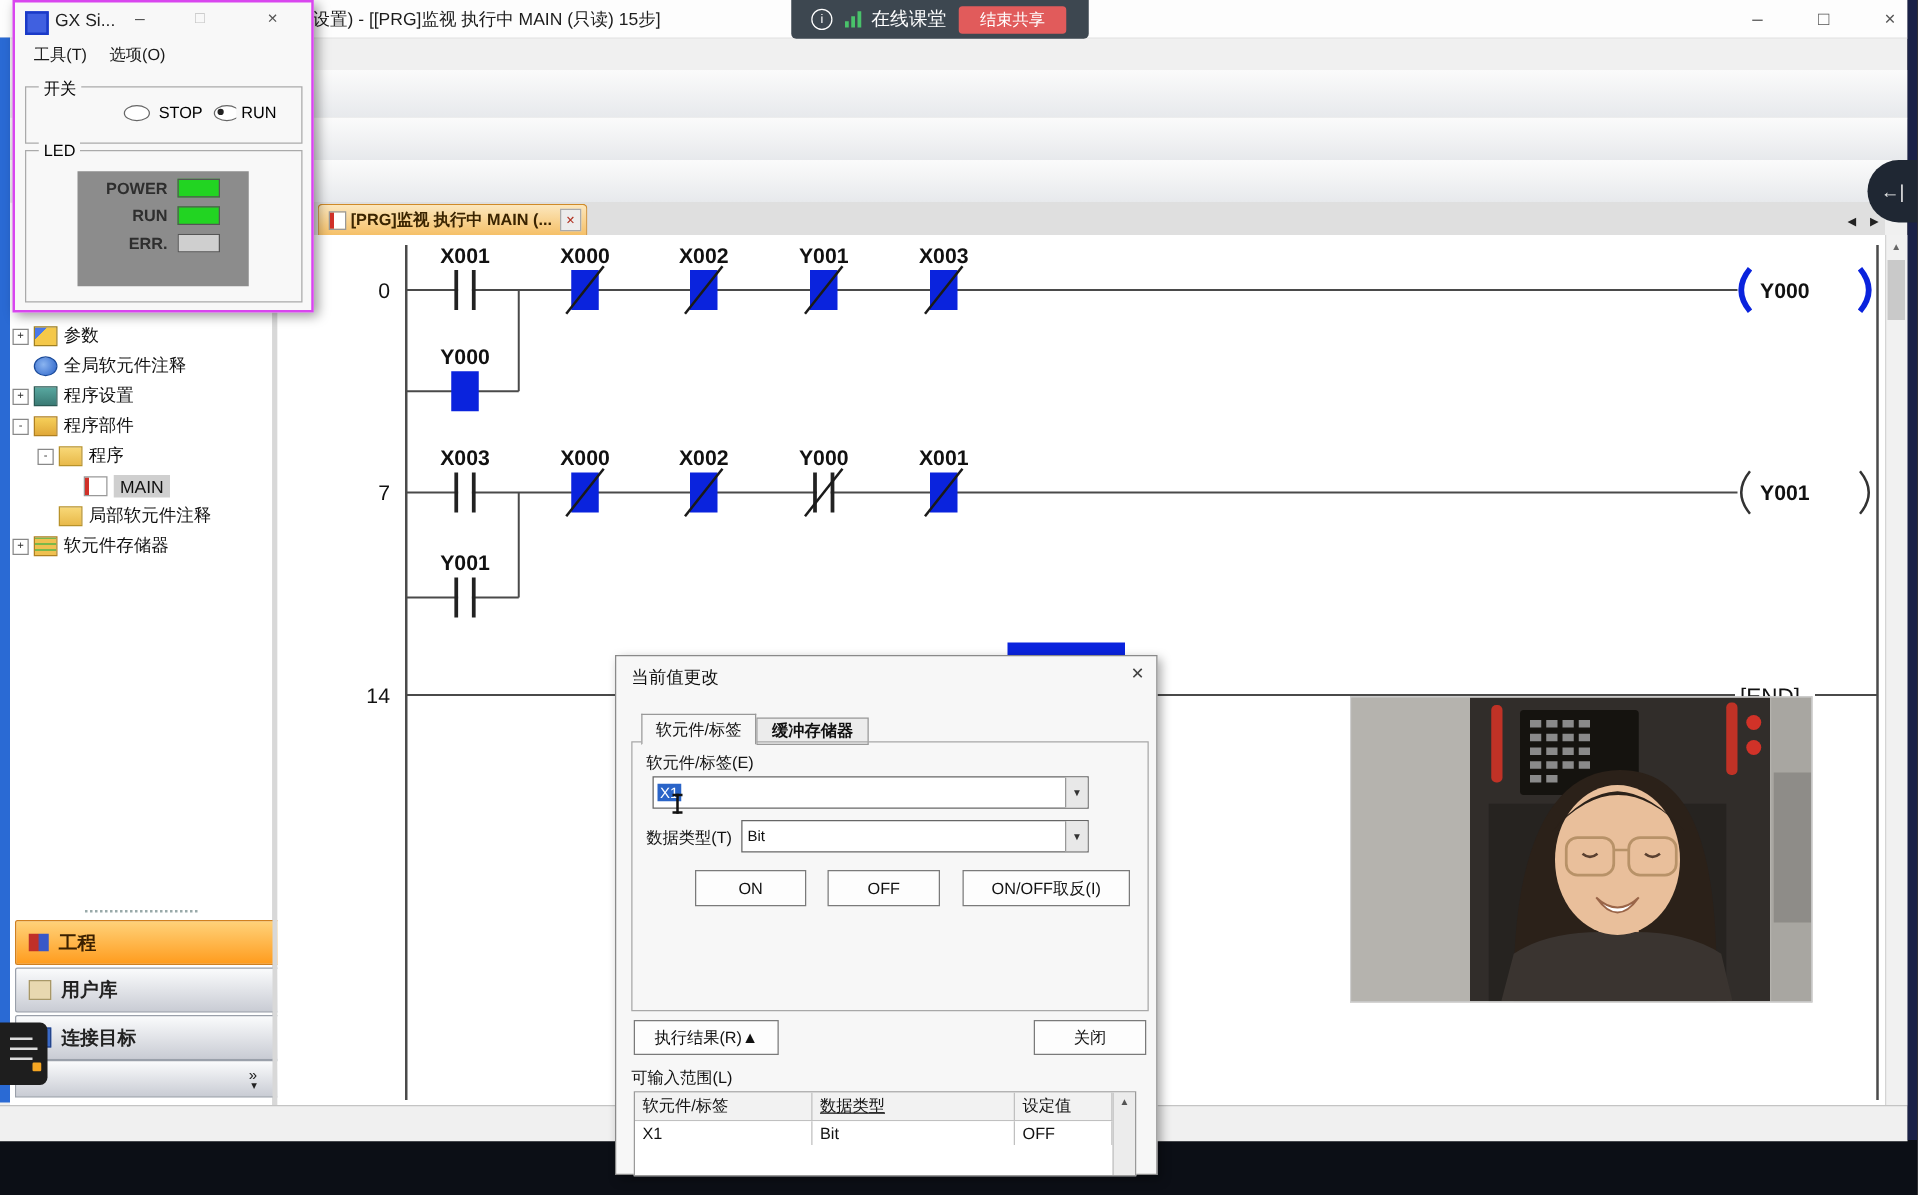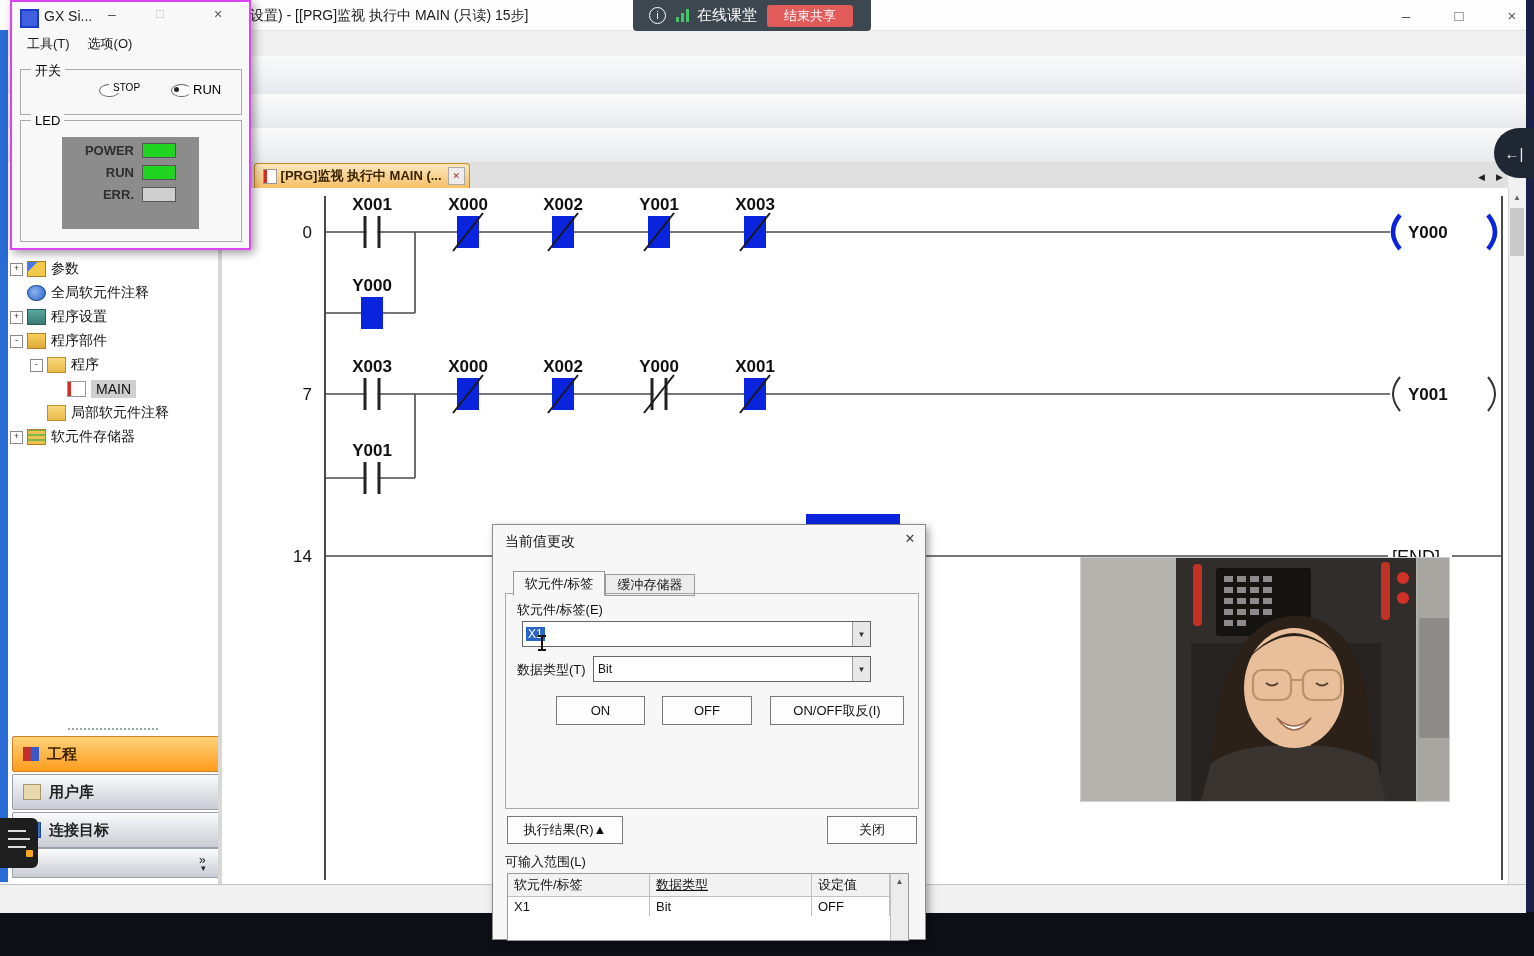--- a/index.html
+++ b/index.html
@@ -65,21 +65,21 @@
   #vs-up{left:1508px;top:188px;width:18px;height:18px;color:#666;font-size:8px;display:flex;align-items:center;justify-content:center;}
   #vs-thumb{left:1510px;top:208px;width:14px;height:48px;background:#c9c9c9;}
   
   #statusbar{left:0;top:884px;width:1526px;height:28px;background:#f0f0f0;border-top:1px solid #c4c4c4;}
   
   #dialog{left:492px;top:524px;width:432px;height:414px;background:#f7f7f7;border:1px solid #8a8a8a;
       box-shadow:3px 3px 8px rgba(0,0,0,.35);font-size:13px;color:#111;}
   #dialog .rel{position:absolute;}
   .dtab{position:absolute;border:1px solid #999;display:flex;align-items:center;justify-content:center;font-size:13px;}
   .dtab.on{background:#f7f7f7;border-bottom:1px solid #f7f7f7;z-index:2;}
-  .dtab.off{background:#ececec;}
+  .dtab.off{background:#ececec;font-weight:bold;}
   .dbtn{position:absolute;background:#fdfdfd;border:1px solid #7a7a7a;display:flex;align-items:center;justify-content:center;font-size:13px;color:#111;}
   .dcombo{position:absolute;background:#fff;border:1px solid #666;display:flex;align-items:center;}
   .dcombo .arrow{margin-left:auto;width:17px;align-self:stretch;background:#e8e8e8;border-left:1px solid #999;
       display:flex;align-items:center;justify-content:center;font-size:8px;color:#333;}
   .selhl{background:#2a64c8;color:#fff;font-size:12px;padding:0 2px;margin-left:3px;}
   .grp{position:absolute;border:1px solid #aaa;}
   .grp>span{position:absolute;left:10px;top:-8px;background:#f7f7f7;padding:0 4px;font-size:13px;}
   .thead-cell,.trow-cell{box-sizing:border-box;border-right:1px solid #c0c0c0;padding:2px 6px;font-size:13px;overflow:hidden;}
   
   #simwin{left:10px;top:0;width:237px;height:246px;background:#f8f8f8;border:2px solid #d946ef;
@@ -618,21 +618,21 @@
   <div class="abs z60" id="simwin">
     <div class="abs" style="left:8px;top:7px;width:15px;height:15px;background:#4060e0;border:2px solid #1a3ac8"></div>
     <div class="abs" style="left:32px;top:6px;font-size:14px;color:#222">GX Si...</div>
     <div class="abs" style="left:88px;top:4px;width:24px;text-align:center;color:#555;font-size:14px">–</div>
     <div class="abs" style="left:136px;top:4px;width:24px;text-align:center;color:#c0c0c0;font-size:13px">□</div>
     <div class="abs" style="left:194px;top:4px;width:24px;text-align:center;color:#555;font-size:14px">×</div>
     <div id="sim-menu" class="abs" style="left:6px;top:30px;white-space:nowrap"><span class="menu-item" style="font-size: 13px; padding: 3px 9px;">工具(T)</span><span class="menu-item" style="font-size: 13px; padding: 3px 9px;">选项(O)</span></div>
     <div class="grp" style="left:8px;top:67px;width:220px;height:44px">
       <span>开关</span>
       <span style="position:absolute;left:78px;top:14px;width:11px;height:11px;border:1px solid #666;border-radius:50%;background:#fff"></span>
-      <span style="position:absolute;left:88px;top:12px;font-size:10px">STOP</span>
+      <span style="position:absolute;left:102px;top:12px;font-size:13px">STOP</span>
       <span style="position:absolute;left:150px;top:14px;width:11px;height:11px;border:1px solid #666;border-radius:50%;background:#fff">
           <i style="position:absolute;left:2px;top:2px;width:5px;height:5px;border-radius:50%;background:#222"></i>
         </span>
       <span style="position:absolute;left:168px;top:12px;font-size:13px">RUN</span>
     </div>
     <div class="grp" style="left:8px;top:118px;width:220px;height:120px">
       <span>LED</span>
       <div style="position:absolute;left:41px;top:16px;width:137px;height:92px;background:#8c8c8c">
         <div id="led-rows">
             <div class="ledrow" style="left: 0px; top: 6px; width: 137px;">

